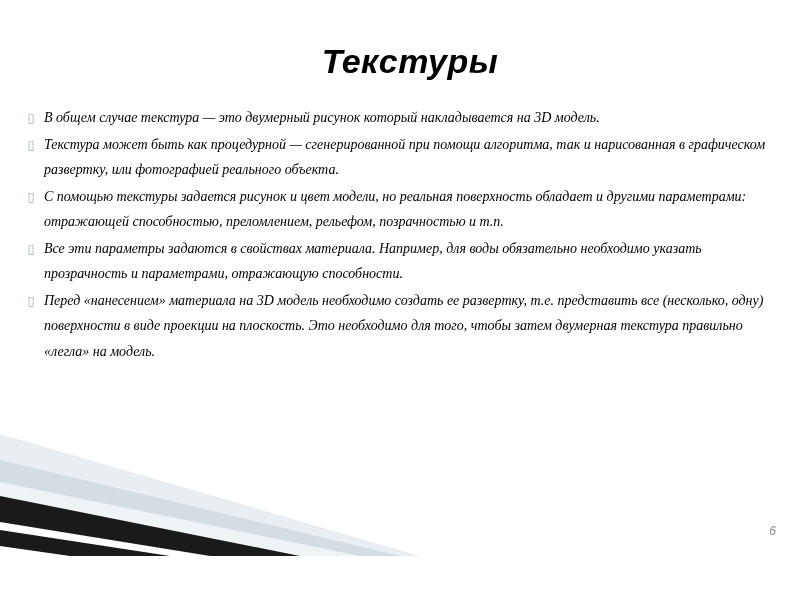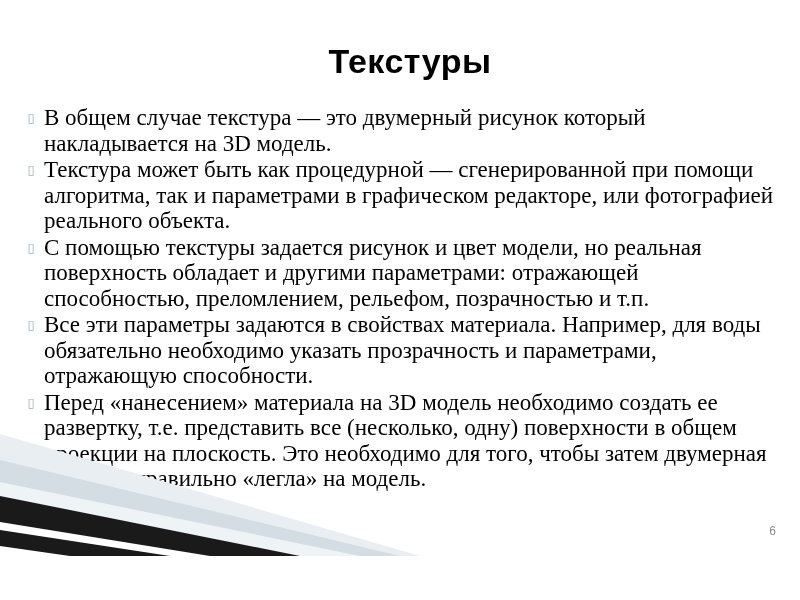--- a/index.html
+++ b/index.html
@@ -12,20 +12,21 @@
     background: #ffffff;
     font-family: "Liberation Serif", serif;
     overflow: hidden;
   }
   .slide {
     position: relative;
     width: 800px;
     height: 556px;
     background: #ffffff;
     overflow: hidden;
+    font-style: italic;
   }
   .slide-title {
     position: absolute;
     top: 42px;
     left: 60px;
     width: 700px;
     text-align: center;
     font-family: "Liberation Sans", sans-serif;
     font-weight: bold;
     font-size: 34px;
@@ -48,21 +49,21 @@
     width: 26px;
     padding-top: 6px;
     text-align: center;
     color: #9ab0bd;
     font-size: 13px;
     line-height: 1;
     font-family: "DejaVu Sans", sans-serif;
   }
   .bullet-text {
     flex: 1 1 auto;
-    font-size: 23px;
+    font-size: 14px;
     line-height: 25.5px;
     color: #000000;
     text-align: left;
   }
   
   .deco {
     position: absolute;
     left: 0;
     bottom: 0;
     width: 420px;
@@ -87,36 +88,36 @@
 
   <div class="content">
 
     <div class="bullet-row">
       <span class="bullet-mark">▯</span>
       <span class="bullet-text">В общем случае текстура — это двумерный рисунок который накладывается на 3D модель.</span>
     </div>
 
     <div class="bullet-row">
       <span class="bullet-mark">▯</span>
-      <span class="bullet-text"> Текстура может быть как процедурной — сгенерированной при помощи алгоритма, так и параметрами в графическом редакторе, или фотографией реального объекта.</span>
+      <span class="bullet-text"> Текстура может быть как процедурной — сгенерированной при помощи алгоритма, так и нарисованная в графическом развертку, или фотографией реального объекта.</span>
     </div>
 
     <div class="bullet-row">
       <span class="bullet-mark">▯</span>
       <span class="bullet-text"> С помощью текстуры задается рисунок и цвет модели, но реальная поверхность обладает и другими параметрами: отражающей способностью, преломлением, рельефом, позрачностью и т.п.</span>
     </div>
 
     <div class="bullet-row">
       <span class="bullet-mark">▯</span>
       <span class="bullet-text">Все эти параметры задаются в свойствах материала. Например, для воды обязательно необходимо указать прозрачность и параметрами, отражающую способности.</span>
     </div>
 
     <div class="bullet-row">
       <span class="bullet-mark">▯</span>
-      <span class="bullet-text">Перед «нанесением» материала на 3D модель необходимо создать ее развертку, т.е. представить все (несколько, одну) поверхности в общем проекции на плоскость. Это необходимо для того, чтобы затем двумерная текстура правильно «легла» на модель.</span>
+      <span class="bullet-text">Перед «нанесением» материала на 3D модель необходимо создать ее развертку, т.е. представить все (несколько, одну) поверхности в виде проекции на плоскость. Это необходимо для того, чтобы затем двумерная текстура правильно «легла» на модель.</span>
     </div>
 
   </div>
 
   <svg class="deco" viewBox="0 0 420 130" preserveAspectRatio="none">
     <polygon points="0,8 420,130 0,130" fill="#e8eef1"></polygon>
     <polygon points="0,34 400,130 0,130" fill="#d3dde3"></polygon>
     <polygon points="0,56 360,130 0,130" fill="#eef3f5"></polygon>
     <polygon points="0,70 300,130 0,130" fill="#1a1a1a"></polygon>
     <polygon points="0,96 210,130 0,130" fill="#ffffff"></polygon>

